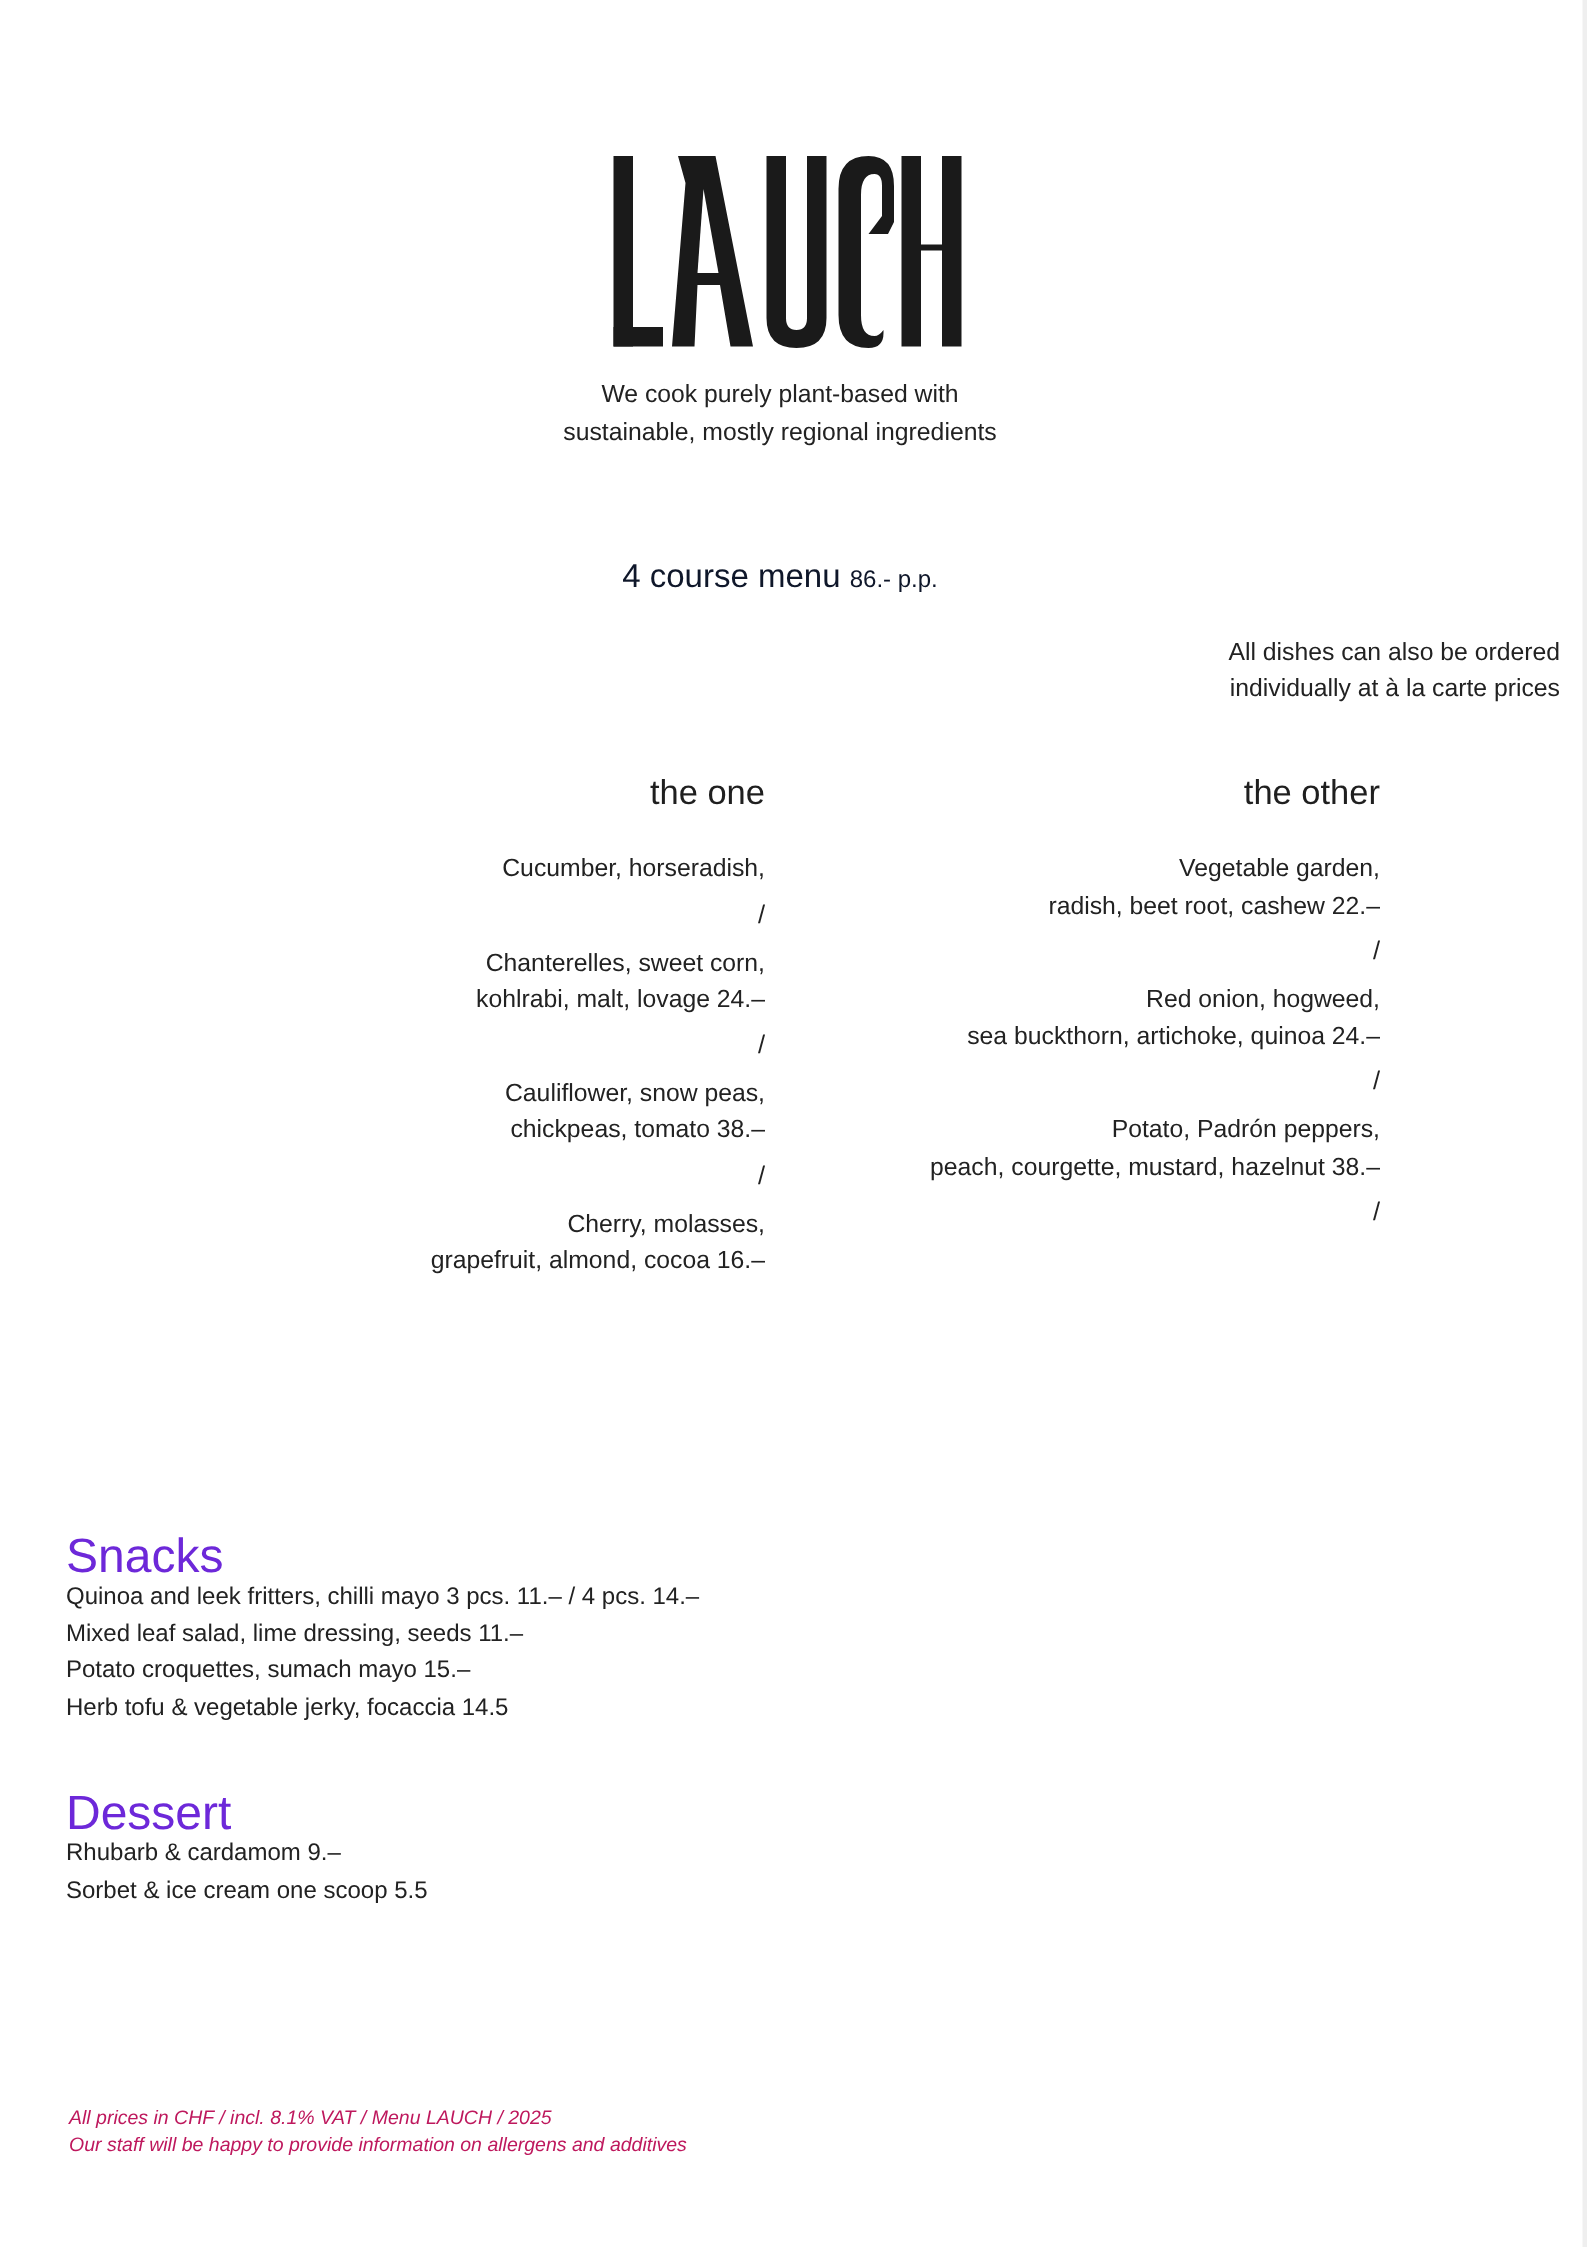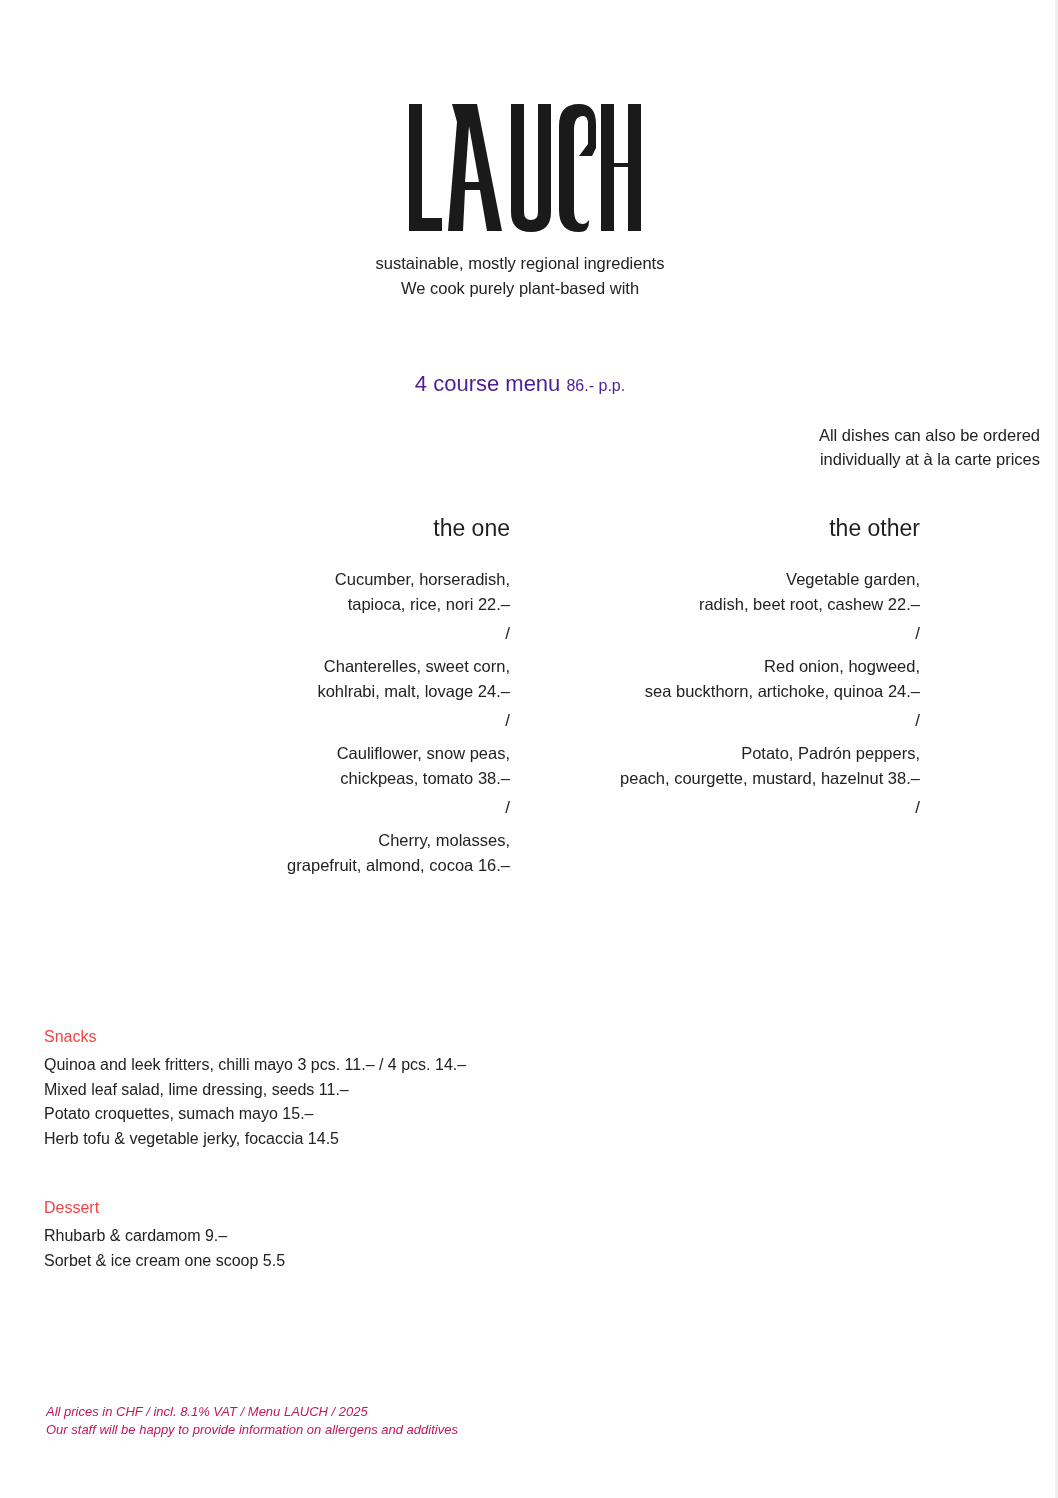--- a/index.html
+++ b/index.html
@@ -43,21 +43,21 @@
     }
     .tagline div { white-space: nowrap; }
     .course-title {
       position: absolute;
       left: 0;
       top: 369px;
       width: 1040px;
       text-align: center;
       font-size: 22px;
       line-height: 30px;
-      color: #4c1d95;
+      color: #0f172a;
     }
     .course-title .price {
       font-size: 16px;
     }
     .course-note {
       position: absolute;
       left: 0;
       top: 423px;
       width: 1040px;
       text-align: right;
@@ -93,23 +93,23 @@
       margin: 6px 0 8px 0;
       color: #222;
     }
     .section {
       position: absolute;
       left: 44px;
     }
     .snacks { top: 1022px; }
     .dessert { top: 1193px; }
     .section-title {
-      font-size: 16px;
+      font-size: 32px;
       line-height: 30px;
-      color: #ef4444;
+      color: #6d28d9;
       margin-bottom: 1px;
     }
     .section-item {
       font-size: 16px;
       line-height: 24.5px;
       color: #222;
       white-space: nowrap;
     }
     .footer {
       position: absolute;
@@ -143,40 +143,39 @@
       <path d="M172,0 q-20,0 -20,22 v84 q0,22 20,22 q10,0 10,-10 v-2 q-3,4 -6,4 q-9,0 -9,-14 v-80 q0,-14 9,-14 q5,0 5,8 v20 l-9,12 h13 l4,-8 v-24 q0,-20 -17,-20 z"></path>
 
       <rect x="194" y="0" width="13" height="127"></rect>
       <rect x="221" y="0" width="13" height="127"></rect>
       <rect x="205" y="59" width="18" height="4"></rect>
     </g>
   </svg>
 </div>
 
 <div class="tagline">
+  <div>We cook purely plant-based with</div>
   <div>sustainable, mostly regional ingredients</div>
-  <div>We cook purely plant-based with</div>
 </div>
 
 <div class="course-title">
   <span>4 course menu</span>
   <span class="price">86.- p.p.</span>
 </div>
 
 <div class="course-note">
   <div>All dishes can also be ordered</div>
   <div>individually at à la carte prices</div>
 </div>
 
 <div class="column col-one">
   <div class="column-title">the one</div>
 
   <div class="dish">
     <div>Cucumber, horseradish,</div>
-    <div>tapioca, rice, nori  22.–</div>
   </div>
   <div class="sep">/</div>
 
   <div class="dish">
     <div>Chanterelles, sweet corn,</div>
     <div>kohlrabi, malt, lovage 24.–</div>
   </div>
   <div class="sep">/</div>
 
   <div class="dish">

